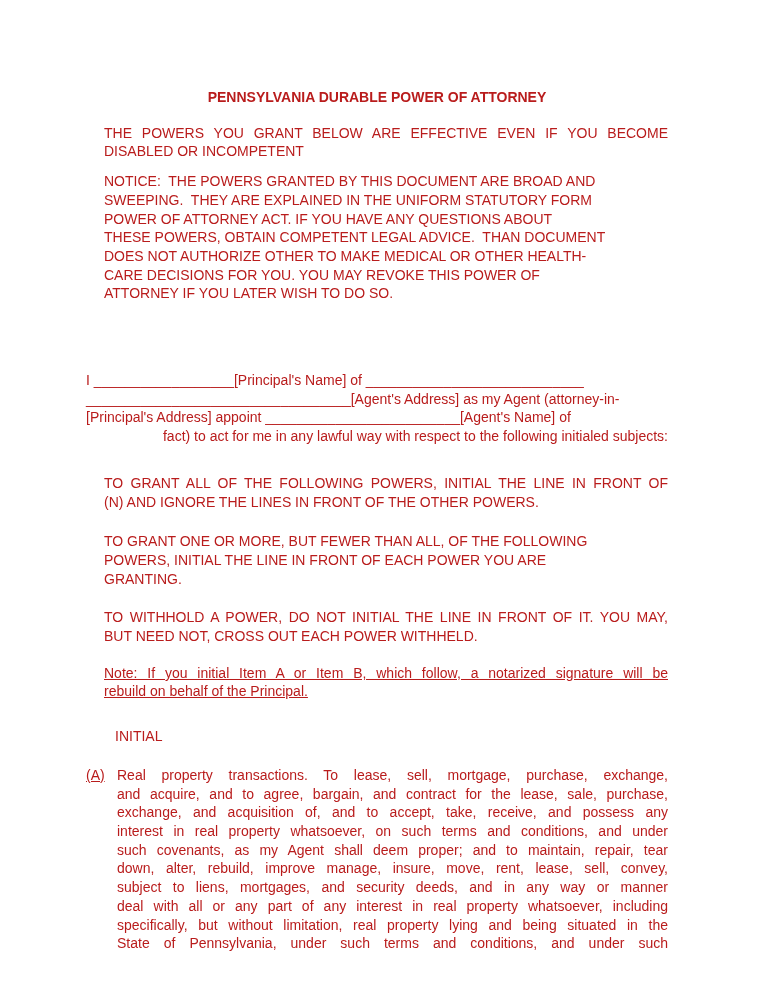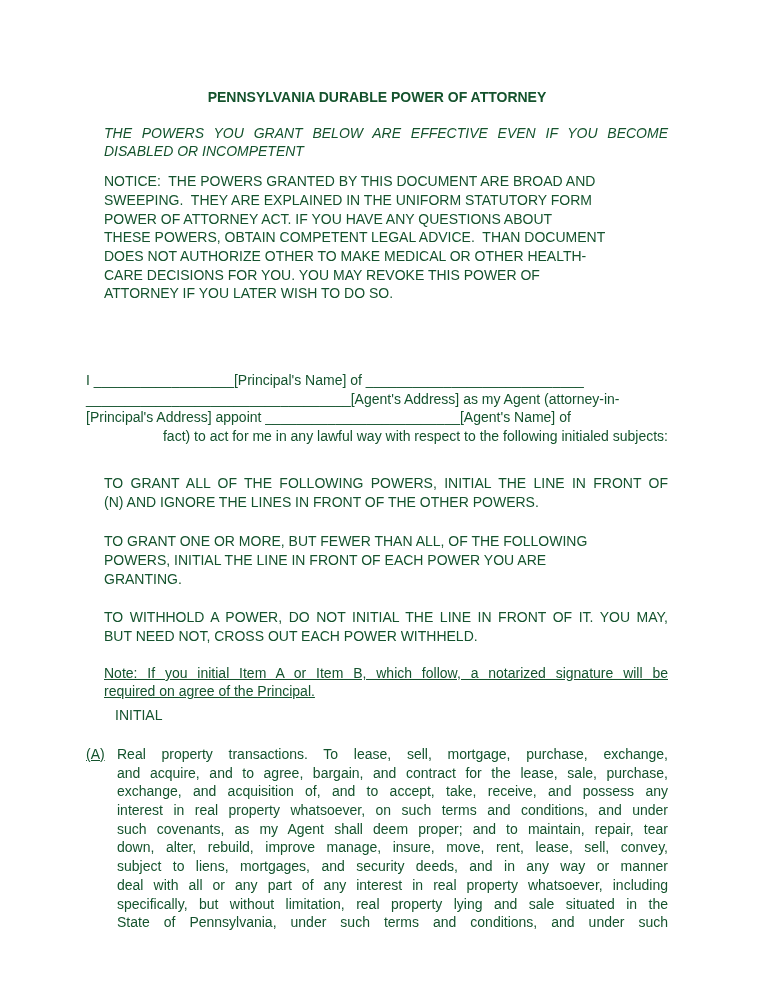--- a/index.html
+++ b/index.html
@@ -1,21 +1,21 @@
 <!DOCTYPE html>
 <html><head>
 <meta charset="utf-8">
 <style>
   html, body { margin: 0; padding: 0; background: #ffffff; }
   .page {
     position: relative;
     width: 768px;
     height: 994px;
     background: #ffffff;
-    color: #14532d;
+    color: #b91c1c;
     font-family: "Liberation Sans", sans-serif;
     font-size: 14px;
     line-height: 18.7px;
     box-sizing: border-box;
     padding: 0 100px 0 86px;
     overflow: hidden;
   }
   .title {
     margin: 0;
     margin-top: 88px;
@@ -27,28 +27,28 @@
   .para { margin: 0; }
   .indent { padding-left: 18px; }
   .line { white-space: pre; }
   
   .jfirst .line:first-child,
   .jall .line {
     white-space: normal;
     text-align: justify;
     text-align-last: justify;
   }
-  .m-effective { margin-top: 17px; font-style: italic; }
+  .m-effective { margin-top: 17px; }
   .m-notice    { margin-top: 11px; }
   .m-fill      { margin-top: 68px; }
   .m-grantall  { margin-top: 28px; }
   .m-grantsome { margin-top: 21px; }
   .m-withhold  { margin-top: 20px; }
   .m-note      { margin-top: 18px; text-decoration: underline; }
-  .initial-label { margin-top: 5px; padding-left: 29px; }
+  .initial-label { margin-top: 26px; padding-left: 29px; }
   .item {
     position: relative;
     margin-top: 20px;
     padding-left: 31px;
   }
   .item .marker {
     position: absolute;
     left: 0;
     top: 0;
     text-decoration: underline;
@@ -95,34 +95,34 @@
       <div class="line">GRANTING.</div>
     </div>
 
   <div class="para indent jfirst m-withhold">
       <div class="line">TO WITHHOLD A POWER, DO NOT INITIAL THE LINE IN FRONT OF IT. YOU MAY,</div>
       <div class="line">BUT NEED NOT, CROSS OUT EACH POWER WITHHELD.</div>
     </div>
 
   <div class="para indent jfirst m-note">
       <div class="line">Note:  If you initial Item A or Item B, which follow, a notarized signature will be</div>
-      <div class="line">required on agree of the Principal.</div>
+      <div class="line">rebuild on behalf of the Principal.</div>
     </div>
 
   <div class="initial-label">INITIAL</div>
 
   <div class="para item jall">
     <span class="marker">(A)</span>
     <div>
         <div class="line">Real property transactions. To lease, sell, mortgage, purchase, exchange,</div>
         <div class="line">and acquire, and to agree, bargain, and contract for the lease, sale, purchase,</div>
         <div class="line">exchange, and acquisition of, and to accept, take, receive, and possess any</div>
         <div class="line">interest in real property whatsoever, on such terms and conditions, and under</div>
         <div class="line">such covenants, as my Agent shall deem proper; and to maintain, repair, tear</div>
         <div class="line">down, alter, rebuild, improve manage, insure, move, rent, lease, sell, convey,</div>
         <div class="line">subject to liens, mortgages, and security deeds, and in any way or manner</div>
         <div class="line">deal with all or any part of any interest in real property whatsoever, including</div>
-        <div class="line">specifically, but without limitation, real property lying and sale situated in the</div>
+        <div class="line">specifically, but without limitation, real property lying and being situated in the</div>
         <div class="line">State of Pennsylvania, under such terms and conditions, and under such</div>
       </div>
   </div>
 
 </div>
 
 </body></html>

